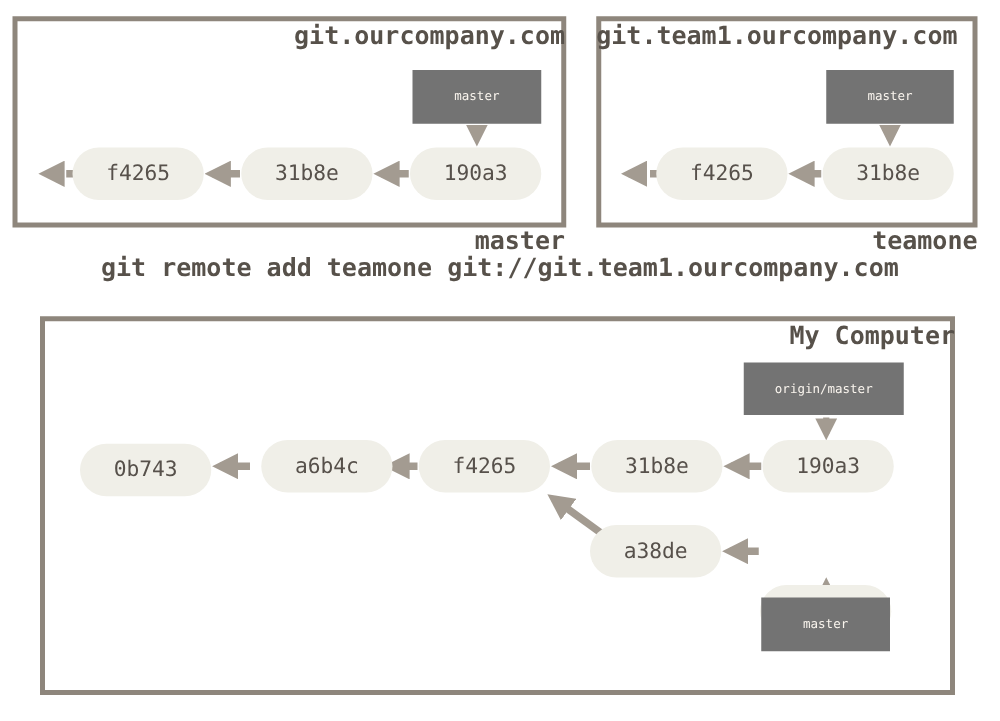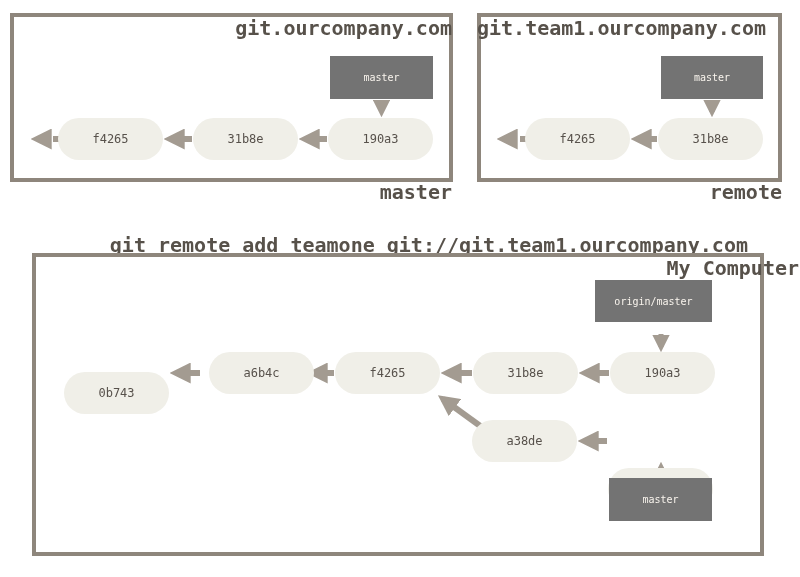--- a/index.html
+++ b/index.html
@@ -28,21 +28,21 @@
   }
   .commit {
     position: absolute;
     width: 105px;
     height: 42px;
     background: #f0efe8;
     border-radius: 21px;
     display: flex;
     align-items: center;
     justify-content: center;
-    font-size: 12px;
+    font-size: 17px;
     color: #57514b;
   }
   .tag {
     position: absolute;
     background: #737373;
     display: flex;
     align-items: center;
     justify-content: center;
     font-size: 10px;
     color: #faf5ee;
@@ -98,32 +98,32 @@
     <div class="commit" style="left:328px; top:118px;">190a3</div>
     <div class="panel-caption" style="left:11px; top:184px; width:441px;">master</div>
   </div>
 
   <div>
     <div class="panel-rect" style="left:477px; top:13px; width:305px; height:169px;"></div>
     <div class="panel-title" style="left:477px; top:20px; width:285px;">git.team1.ourcompany.com</div>
     <div class="tag" style="left:661px; top:56px; width:102px; height:43px;">master</div>
     <div class="commit" style="left:525px; top:118px;">f4265</div>
     <div class="commit" style="left:658px; top:118px;">31b8e</div>
-    <div class="panel-caption" style="left:477px; top:184px; width:305px;">remote</div>
+    <div class="panel-caption" style="left:477px; top:184px; width:305px;">teamone</div>
   </div>
 
-  <div class="command" style="left:0px; top:237px; width:719px;padding-left:29px;">git remote add teamone git://git.team1.ourcompany.com</div>
+  <div class="command" style="left:0px; top:206px; width:719px;">git remote add teamone git://git.team1.ourcompany.com</div>
 
   <div>
     <div class="panel-rect" style="left:32px; top:253px; width:732px; height:303px;"></div>
-    <div class="panel-title" style="left:32px; top:260px; width:732px;padding-left:35px;">My Computer</div>
+    <div class="panel-title" style="left:32px; top:260px; width:732px;">My Computer</div>
 
-    <div class="tag" style="left:595px; top:280px; width:117px; height:42px;">origin/master</div>
+    <div class="tag" style="left:595px; top:290px; width:128px; height:42px;">origin/master</div>
 
-    <div class="commit" style="left:64px; top:372px;">0b743</div>
+    <div class="commit" style="left:64px; top:355px;">0b743</div>
     <div class="commit" style="left:209px; top:352px;">a6b4c</div>
     <div class="commit" style="left:335px; top:352px;">f4265</div>
     <div class="commit" style="left:473px; top:352px;">31b8e</div>
     <div class="commit" style="left:610px; top:352px;">190a3</div>
 
     <div class="commit" style="left:472px; top:420px;text-align:right;">a38de</div>
     <div class="commit" style="left:608px; top:420px;margin-top:48px;">893cf</div>
 
     <div class="tag" style="left:609px; top:478px; width:103px; height:43px;">master</div>
   </div>

